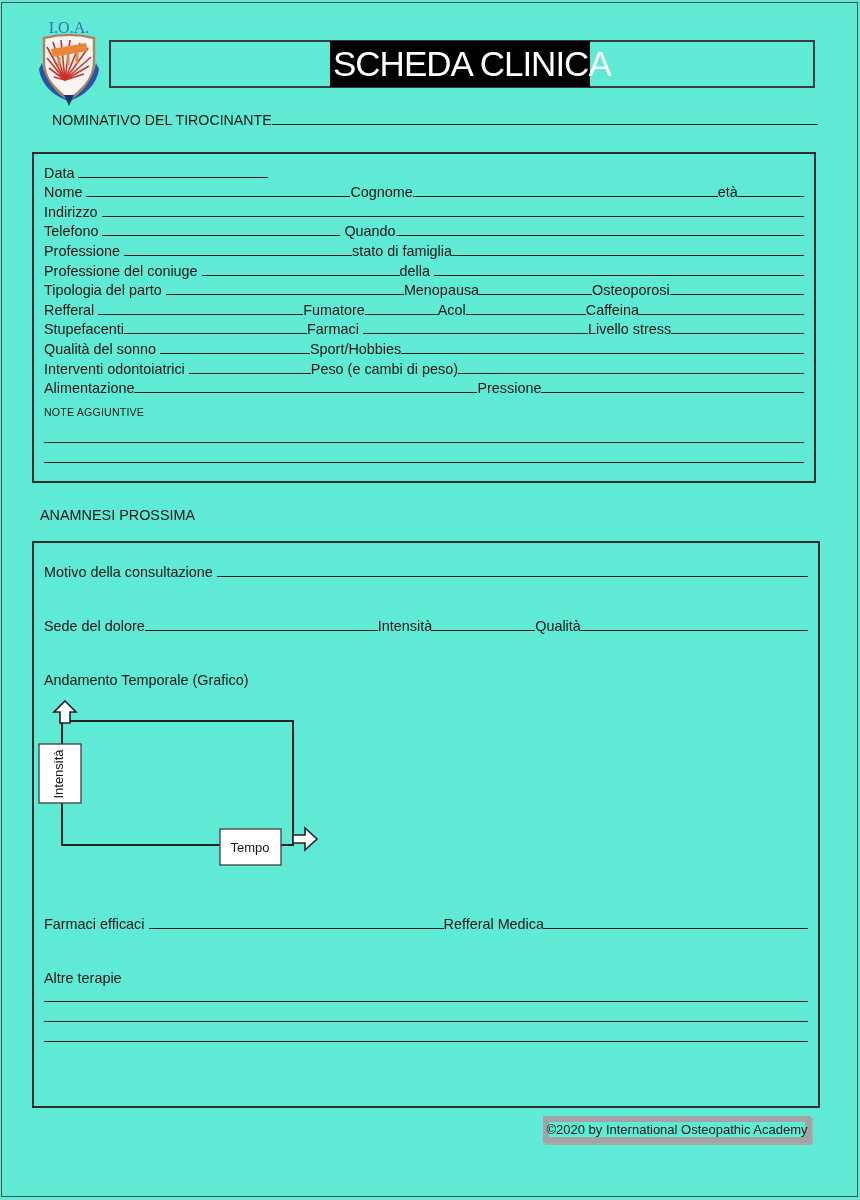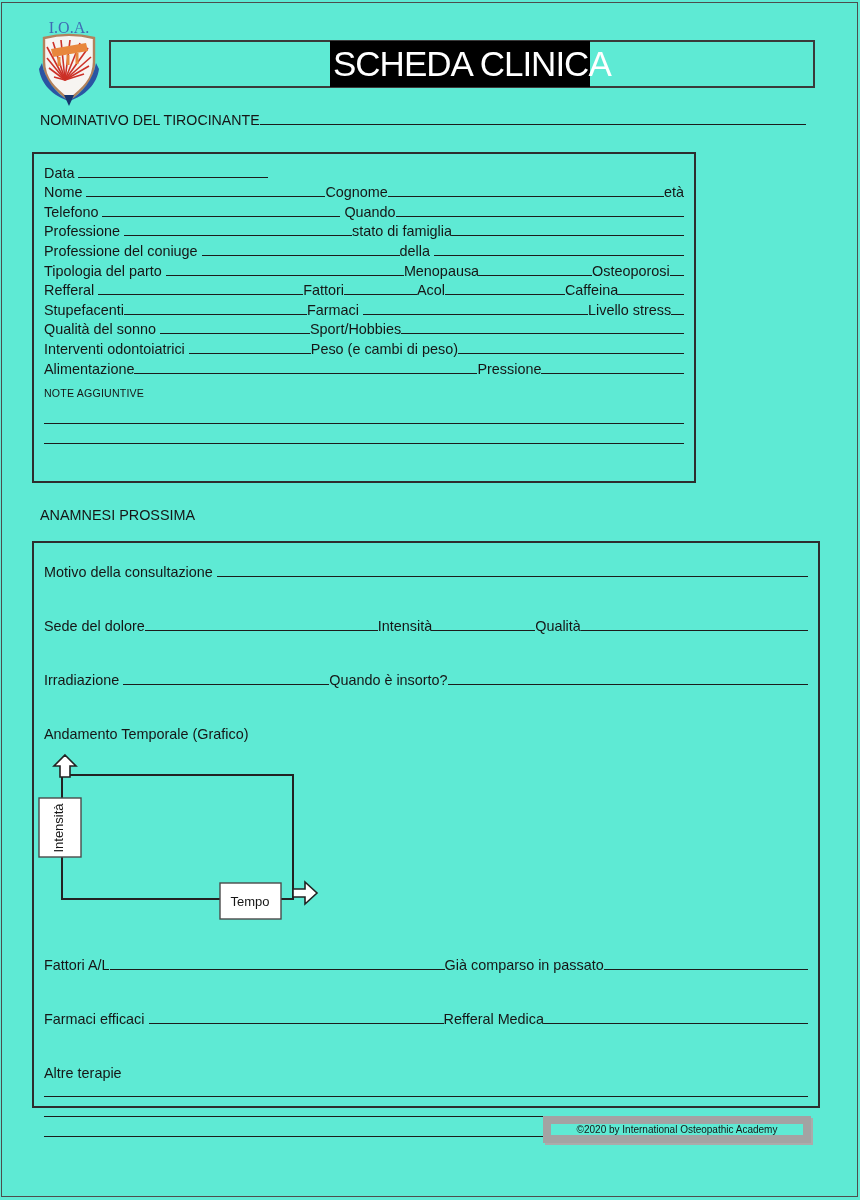--- a/index.html
+++ b/index.html
@@ -8,25 +8,25 @@
   .page-border{position:absolute;left:1px;top:2px;width:855px;height:1193px;
         border:1px solid #4d4d4d;pointer-events:none;}
 
   
   .hdr-box{position:absolute;left:109px;top:40px;width:702px;height:44px;border:2px solid #3a3a3a;}
   .title-block{position:absolute;left:330px;top:41px;width:260px;height:46px;background:#000;
         color:#fff;display:flex;align-items:center;padding-left:3px;box-sizing:border-box;
         font-size:35px;letter-spacing:-1px;white-space:nowrap;}
   .logo{position:absolute;left:34px;top:16px;}
 
-  .nominativo{position:absolute;left:40px;top:112px;width:766px;display:flex;
+  .nominativo{position:absolute;left:52px;top:112px;width:766px;display:flex;
         align-items:flex-end;font-size:14.2px;white-space:pre;}
 
   
-  .box1{position:absolute;left:32px;top:152px;width:664px;height:331px;border:2px solid #2d2d2d;
+  .box1{position:absolute;left:32px;top:152px;width:784px;height:331px;border:2px solid #2d2d2d;
         box-sizing:border-box;padding:7px 10px 0;font-size:14.4px;}
   .box2{position:absolute;left:32px;top:541px;width:788px;height:567px;border:2px solid #2d2d2d;
         box-sizing:border-box;padding:8px 10px 0;font-size:14.4px;}
   .frow{display:flex;align-items:flex-end;height:19.6px;white-space:pre;}
   .frow2{display:flex;align-items:flex-end;height:17px;margin-top:37px;white-space:pre;}
   .frow2.first{margin-top:12px;}
   .lbl{white-space:pre;}
   .ln{border-bottom:1.4px solid #1c1c1c;margin-bottom:3px;height:1px;}
   .fx{flex:1;}
   .note{font-size:10.6px;margin-top:10px;height:13px;letter-spacing:.2px;}
@@ -34,22 +34,22 @@
   .lnrow .ln{width:100%;margin-bottom:0;}
   .b1-ln1{margin-top:22px;} .b1-ln2{margin-top:18px;}
   .b2-ln1{margin-top:14px;} .b2-ln{margin-top:18px;}
 
   .section-title{position:absolute;left:40px;top:507px;font-size:14.4px;}
 
   .graph{height:186px;margin-top:4px;position:relative;}
   .graph svg{position:absolute;left:-8px;top:0;overflow:visible;}
 
   .copyright{position:absolute;left:543px;top:1116px;width:268px;height:27px;
-        border:8px solid #a3a3a3;box-shadow:2px 2px 0 #ababab;box-sizing:border-box;
-        display:flex;align-items:center;justify-content:center;font-size:10px;white-space:nowrap;}
+        border:6px solid #a3a3a3;box-shadow:2px 2px 0 #ababab;box-sizing:border-box;
+        display:flex;align-items:center;justify-content:center;font-size:13px;white-space:nowrap;}
   .spacer10{width:10px;}
 </style>
 </head>
 <body>
 
 <div class="page">
   <div class="page-border"></div>
 
   <div class="logo">
     <svg width="70" height="90" viewBox="0 0 70 90">
@@ -96,20 +96,24 @@
     </div>
     <div class="frow">
       <span class="lbl">Nome </span>
       <span class="ln" style="width:264px"></span>
       <span class="lbl">Cognome</span>
       <span class="ln" style="width:305px"></span>
       <span class="lbl">età</span>
       <span class="ln fx"></span>
     </div>
     <div class="frow">
+      <span class="lbl">Indirizzo </span>
+      <span class="ln fx"></span>
+    </div>
+    <div class="frow">
       <span class="lbl">Telefono </span>
       <span class="ln" style="width:238px"></span>
       <span class="lbl"> Quando</span>
       <span class="ln fx"></span>
     </div>
     <div class="frow">
       <span class="lbl">Professione </span>
       <span class="ln" style="width:228px"></span>
       <span class="lbl">stato di famiglia</span>
       <span class="ln fx"></span>
@@ -124,21 +128,21 @@
       <span class="lbl">Tipologia del parto </span>
       <span class="ln" style="width:238px"></span>
       <span class="lbl">Menopausa</span>
       <span class="ln" style="width:113px"></span>
       <span class="lbl">Osteoporosi</span>
       <span class="ln fx"></span>
     </div>
     <div class="frow">
       <span class="lbl">Refferal </span>
       <span class="ln" style="width:205px"></span>
-      <span class="lbl">Fattori</span>
+      <span class="lbl">Fumatore</span>
       <span class="ln" style="width:73px"></span>
       <span class="lbl">Acol</span>
       <span class="ln" style="width:120px"></span>
       <span class="lbl">Caffeina</span>
       <span class="ln fx"></span>
     </div>
     <div class="frow">
       <span class="lbl">Stupefacenti</span>
       <span class="ln" style="width:183px"></span>
       <span class="lbl">Farmaci </span>
@@ -179,50 +183,38 @@
     <div class="frow2 first">
       <span class="lbl">Motivo della consultazione </span>
       <span class="ln fx"></span>
     </div>
     <div class="frow2">
       <span class="lbl">Sede del dolore</span>
       <span class="ln" style="width:233px"></span>
       <span class="lbl">Intensità</span>
       <span class="ln" style="width:103px"></span>
       <span class="lbl">Qualità</span>
-      <span class="ln fx"></span>
-    </div>
-    <div class="frow2">
-      <span class="lbl">Irradiazione </span>
-      <span class="ln" style="width:206px"></span>
-      <span class="lbl">Quando è insorto?</span>
       <span class="ln fx"></span>
     </div>
     <div class="frow2">
       <span class="lbl">Andamento Temporale (Grafico)</span>
     </div>
 
     <div class="graph">
       <svg width="300" height="186" viewBox="0 0 300 186">
         <rect x="26" y="29" width="231" height="124" fill="none" stroke="#222" stroke-width="2"></rect>
         <polygon points="29,9 40,20 34,20 34,31 24,31 24,20 18,20" fill="#fff" stroke="#222" stroke-width="1.6"></polygon>
         <polygon points="257,143 269,143 269,136 281,147 269,158 269,151 257,151" fill="#fff" stroke="#222" stroke-width="1.6"></polygon>
         <rect x="3" y="52" width="42" height="59" fill="#fff" stroke="#4a4a4a" stroke-width="1.4"></rect>
         <text x="24" y="82" transform="rotate(-90 24 82)" text-anchor="middle" dominant-baseline="middle" font-size="13" fill="#161616">Intensità</text>
         <rect x="184" y="137" width="61" height="36" fill="#fff" stroke="#4a4a4a" stroke-width="1.4"></rect>
         <text x="214" y="160" text-anchor="middle" font-size="13" fill="#161616">Tempo</text>
       </svg>
     </div>
 
-    <div class="frow2" style="margin-top:24px">
-      <span class="lbl">Fattori A/L</span>
-      <span class="ln" style="width:335px"></span>
-      <span class="lbl">Già comparso in passato</span>
-      <span class="ln fx"></span>
-    </div>
     <div class="frow2">
       <span class="lbl">Farmaci efficaci </span>
       <span class="ln" style="width:295px"></span>
       <span class="lbl">Refferal Medica</span>
       <span class="ln fx"></span>
     </div>
     <div class="frow2">
       <span class="lbl">Altre terapie</span>
     </div>
     <div class="lnrow b2-ln1">

